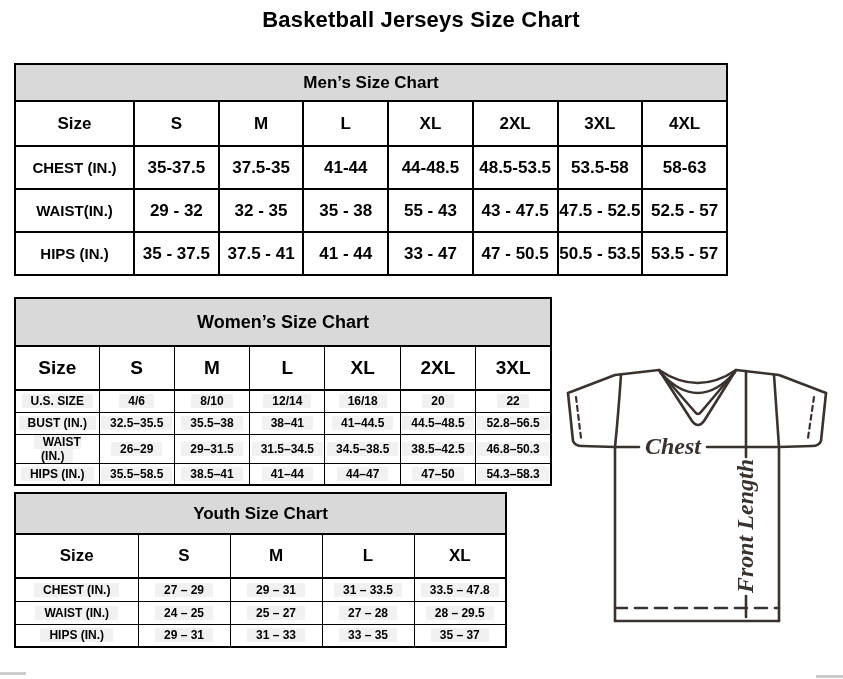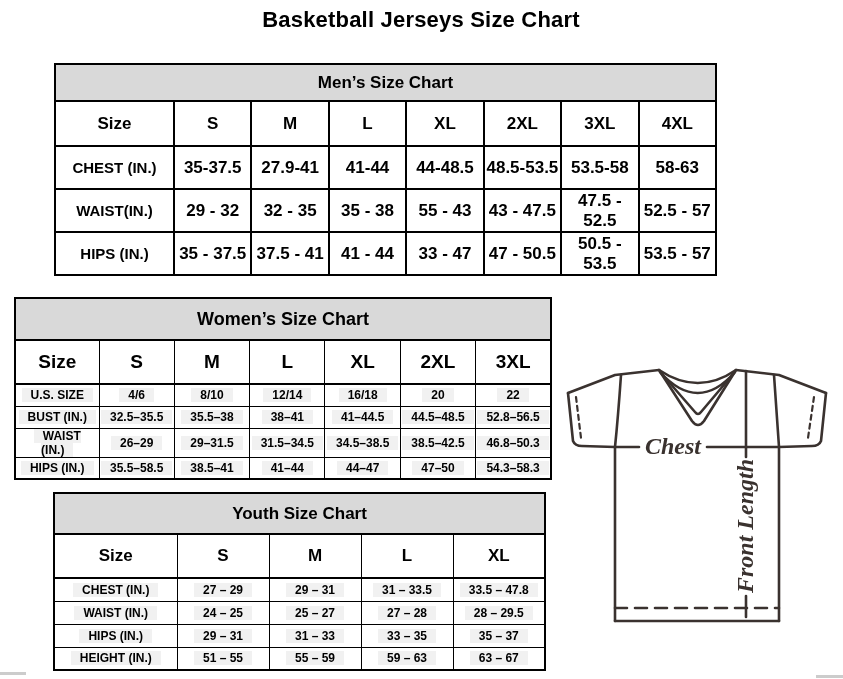--- a/index.html
+++ b/index.html
@@ -12,41 +12,41 @@
     position:absolute; top:7px; left:16px; width:810px; text-align:center;
     font-size:22px; font-weight:bold; letter-spacing:0.2px;
   }
   table { border-collapse:collapse; table-layout:fixed; width:100%; }
   th, td { border:1px solid #000; text-align:center; vertical-align:middle; font-weight:bold; }
   .band { background:var(--band-bg,#d9d9d9); font-weight:bold; }
 
   .table-wrap { position:absolute; }
 
   
-  .mens { left:14px; top:63px; width:663px;margin-left:40px; }
+  .mens { left:14px; top:63px; width:714px; }
   .mens th, .mens td { border:2px solid #000; }
   .mens .band-row { height:37px; }
   .mens .band { font-size:17px; }
   .mens .size-row { height:45px; font-size:17px; }
   .mens tbody tr { height:43px; font-size:17px; }
   .mens tbody .rowlabel { font-size:15px; }
   .mens col.c0 { width:119px; }
 
   
   .womens { left:14px; top:297px; width:538px; }
   .womens table { border:2px solid #000; }
-  .womens .band-row { height:42px; }
+  .womens .band-row { height:48px; }
   .womens .band { font-size:18px; border-bottom:2px solid #000; }
   .womens .size-row { height:44px; font-size:19px; }
   .womens .size-row th { border-bottom:2px solid #000; }
   .womens tbody tr { height:22px; font-size:12px; }
   .womens col.c0 { width:84px; }
 
   
-  .youth { left:14px; top:492px; width:493px;margin-left:39px; }
+  .youth { left:14px; top:492px; width:493px; }
   .youth table { border:2px solid #000; }
   .youth .band-row { height:41px; }
   .youth .band { font-size:17px; border-bottom:2px solid #000; }
   .youth .size-row { height:44px; font-size:17px; }
   .youth .size-row th { border-bottom:2px solid #000; }
   .youth tbody tr { height:23px; font-size:12px; }
   .youth col.c0 { width:123px; }
 
   
   .shaded tbody span { background:#f1f1f1; padding:0 9px; }
@@ -98,21 +98,21 @@
           <th>XL</th>
           <th>2XL</th>
           <th>3XL</th>
           <th>4XL</th>
         </tr>
     </thead>
     <tbody>
         <tr>
           <td class="rowlabel"><span>CHEST (IN.)</span></td>
           <td><span>35-37.5</span></td>
-          <td><span>27.9-41</span></td>
+          <td><span>37.5-35</span></td>
           <td><span>41-44</span></td>
           <td><span>44-48.5</span></td>
           <td><span>48.5-53.5</span></td>
           <td><span>53.5-58</span></td>
           <td><span>58-63</span></td>
         </tr>
         <tr>
           <td class="rowlabel"><span>WAIST(IN.)</span></td>
           <td><span>29 - 32</span></td>
           <td><span>32 - 35</span></td>
@@ -238,27 +238,20 @@
           <td><span>27 – 28</span></td>
           <td><span>28 – 29.5</span></td>
         </tr>
         <tr>
           <td class="rowlabel"><span>HIPS (IN.)</span></td>
           <td><span>29 – 31</span></td>
           <td><span>31 – 33</span></td>
           <td><span>33 – 35</span></td>
           <td><span>35 – 37</span></td>
         </tr>
-        <tr>
-          <td class="rowlabel"><span>HEIGHT (IN.)</span></td>
-          <td><span>51 – 55</span></td>
-          <td><span>55 – 59</span></td>
-          <td><span>59 – 63</span></td>
-          <td><span>63 – 67</span></td>
-        </tr>
       </tbody>
   </table>
 </div>
 
 <div class="jersey-box">
   <svg class="jersey" width="287" height="270" viewBox="0 0 287 270">
 
     <path d="M103,12 L59,17 L12,35"></path>
     <path d="M180,12 L223,17 L270,35"></path>
 

